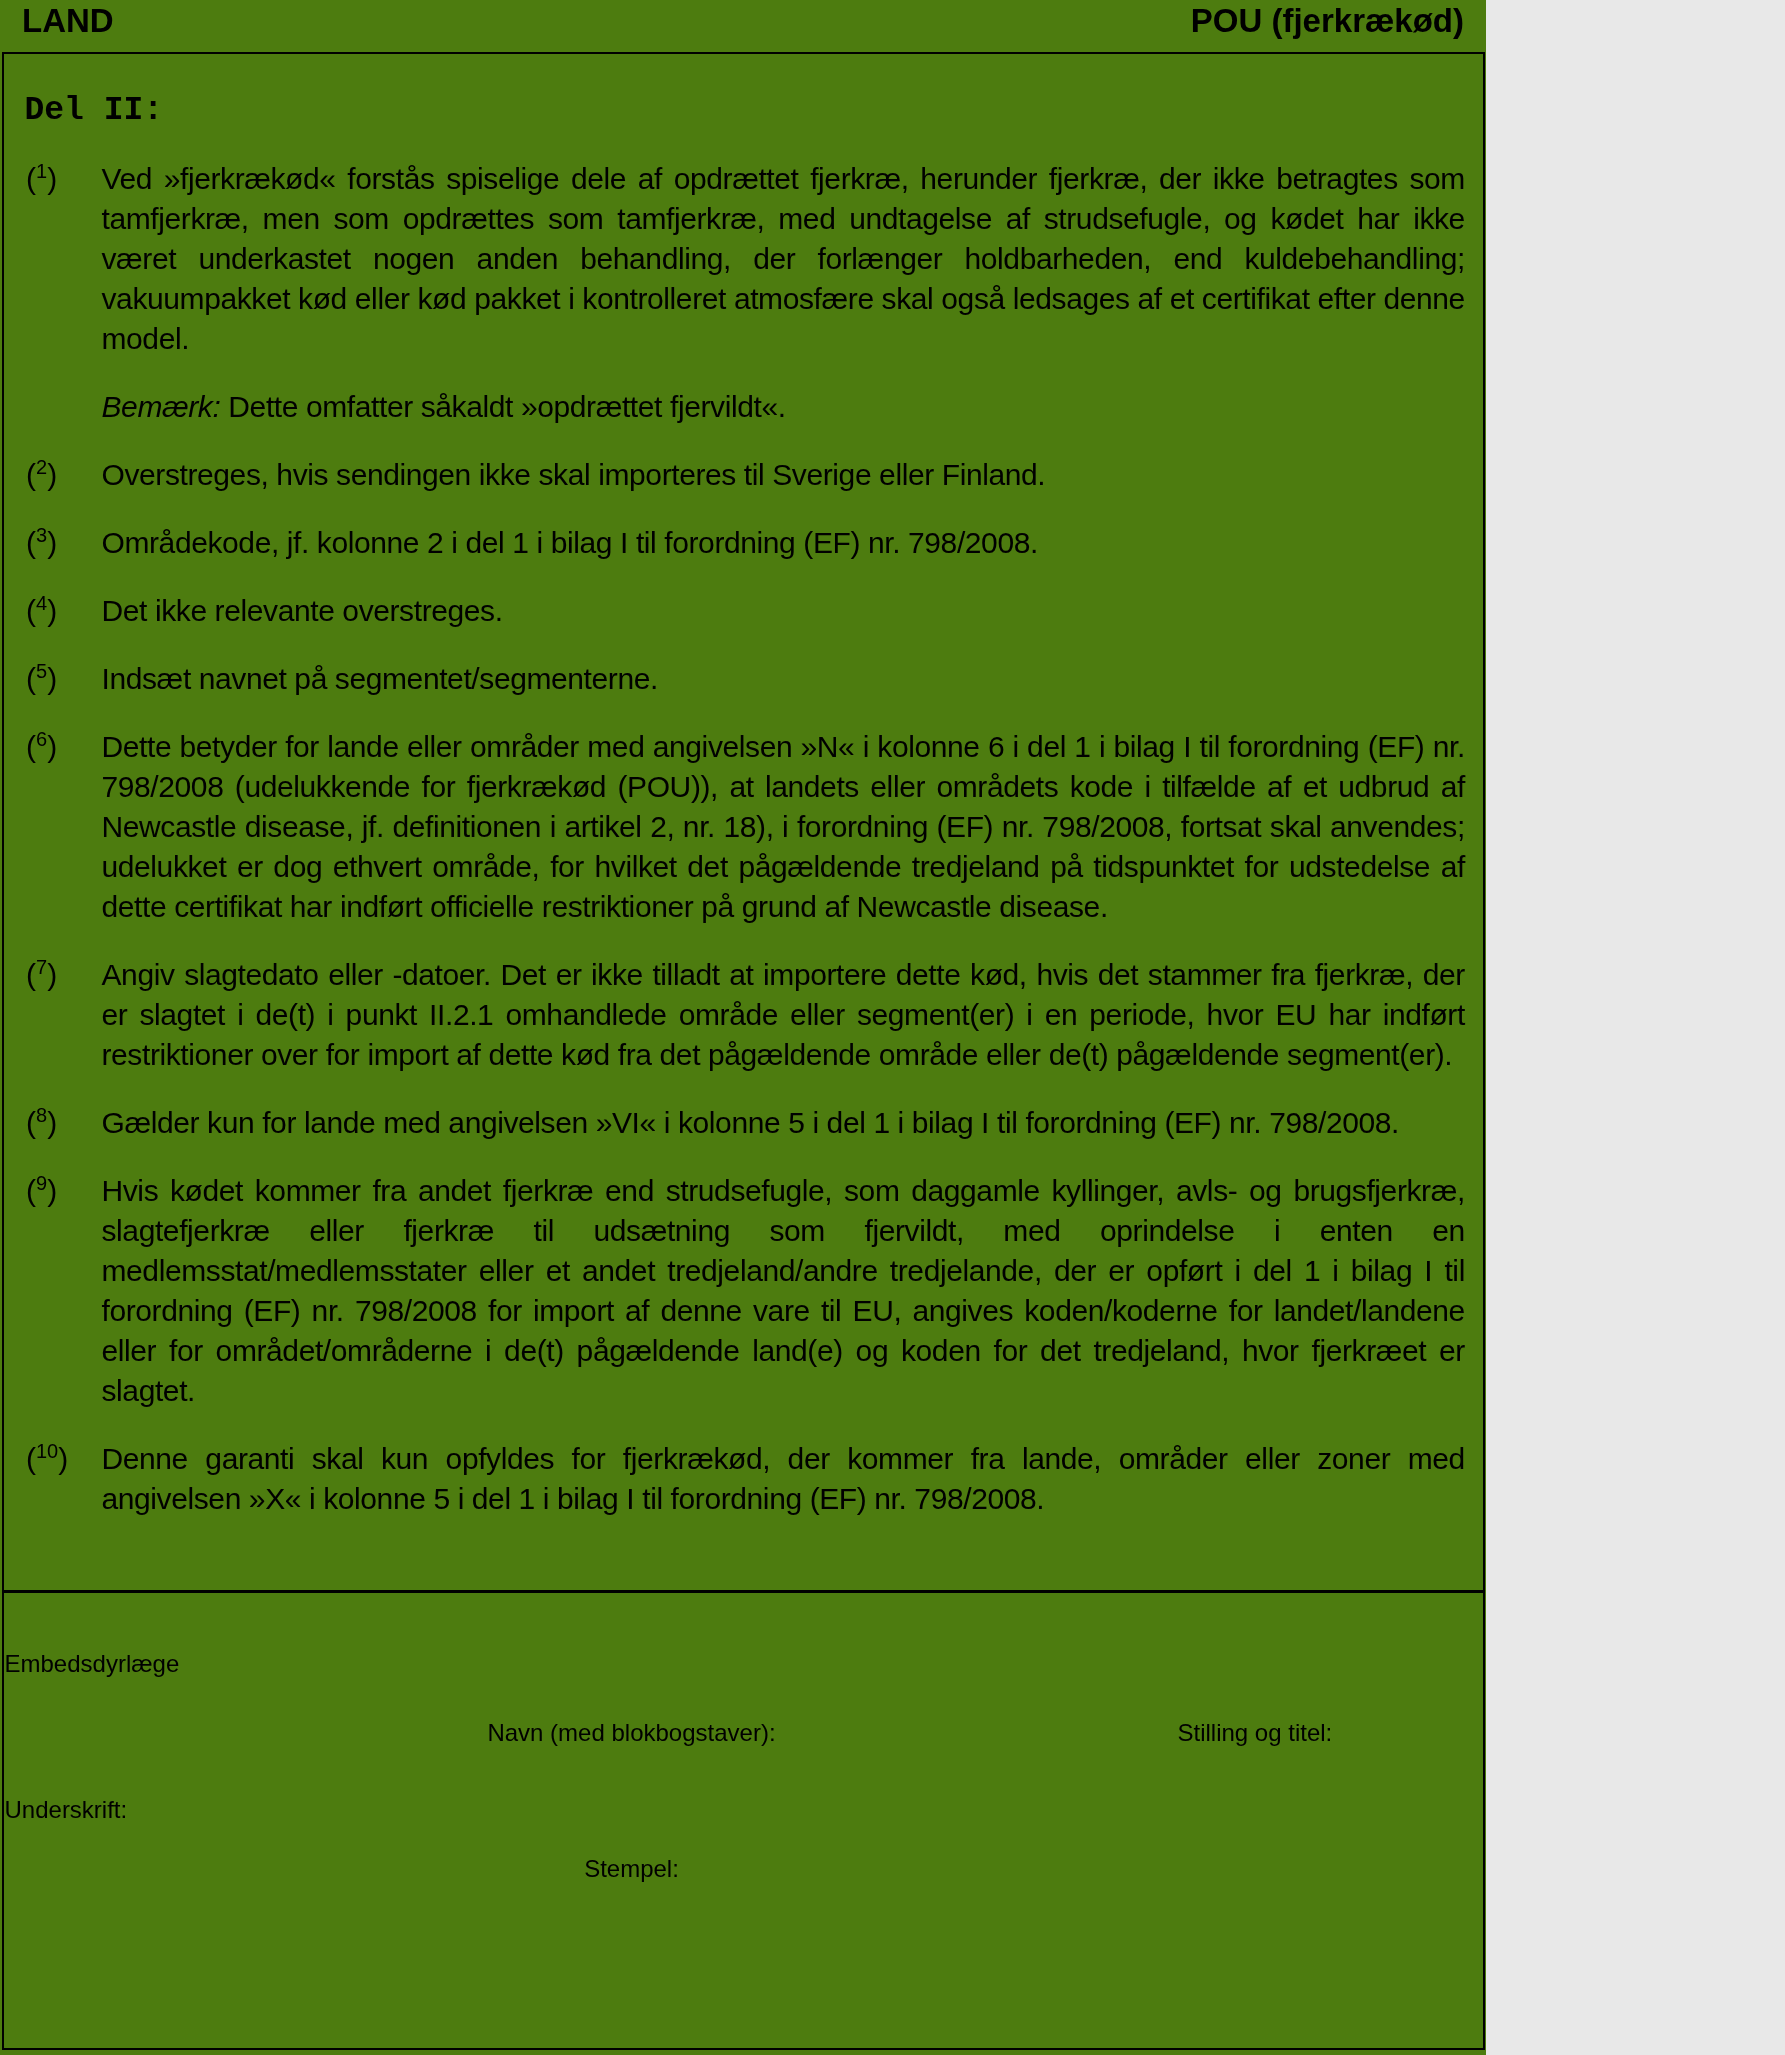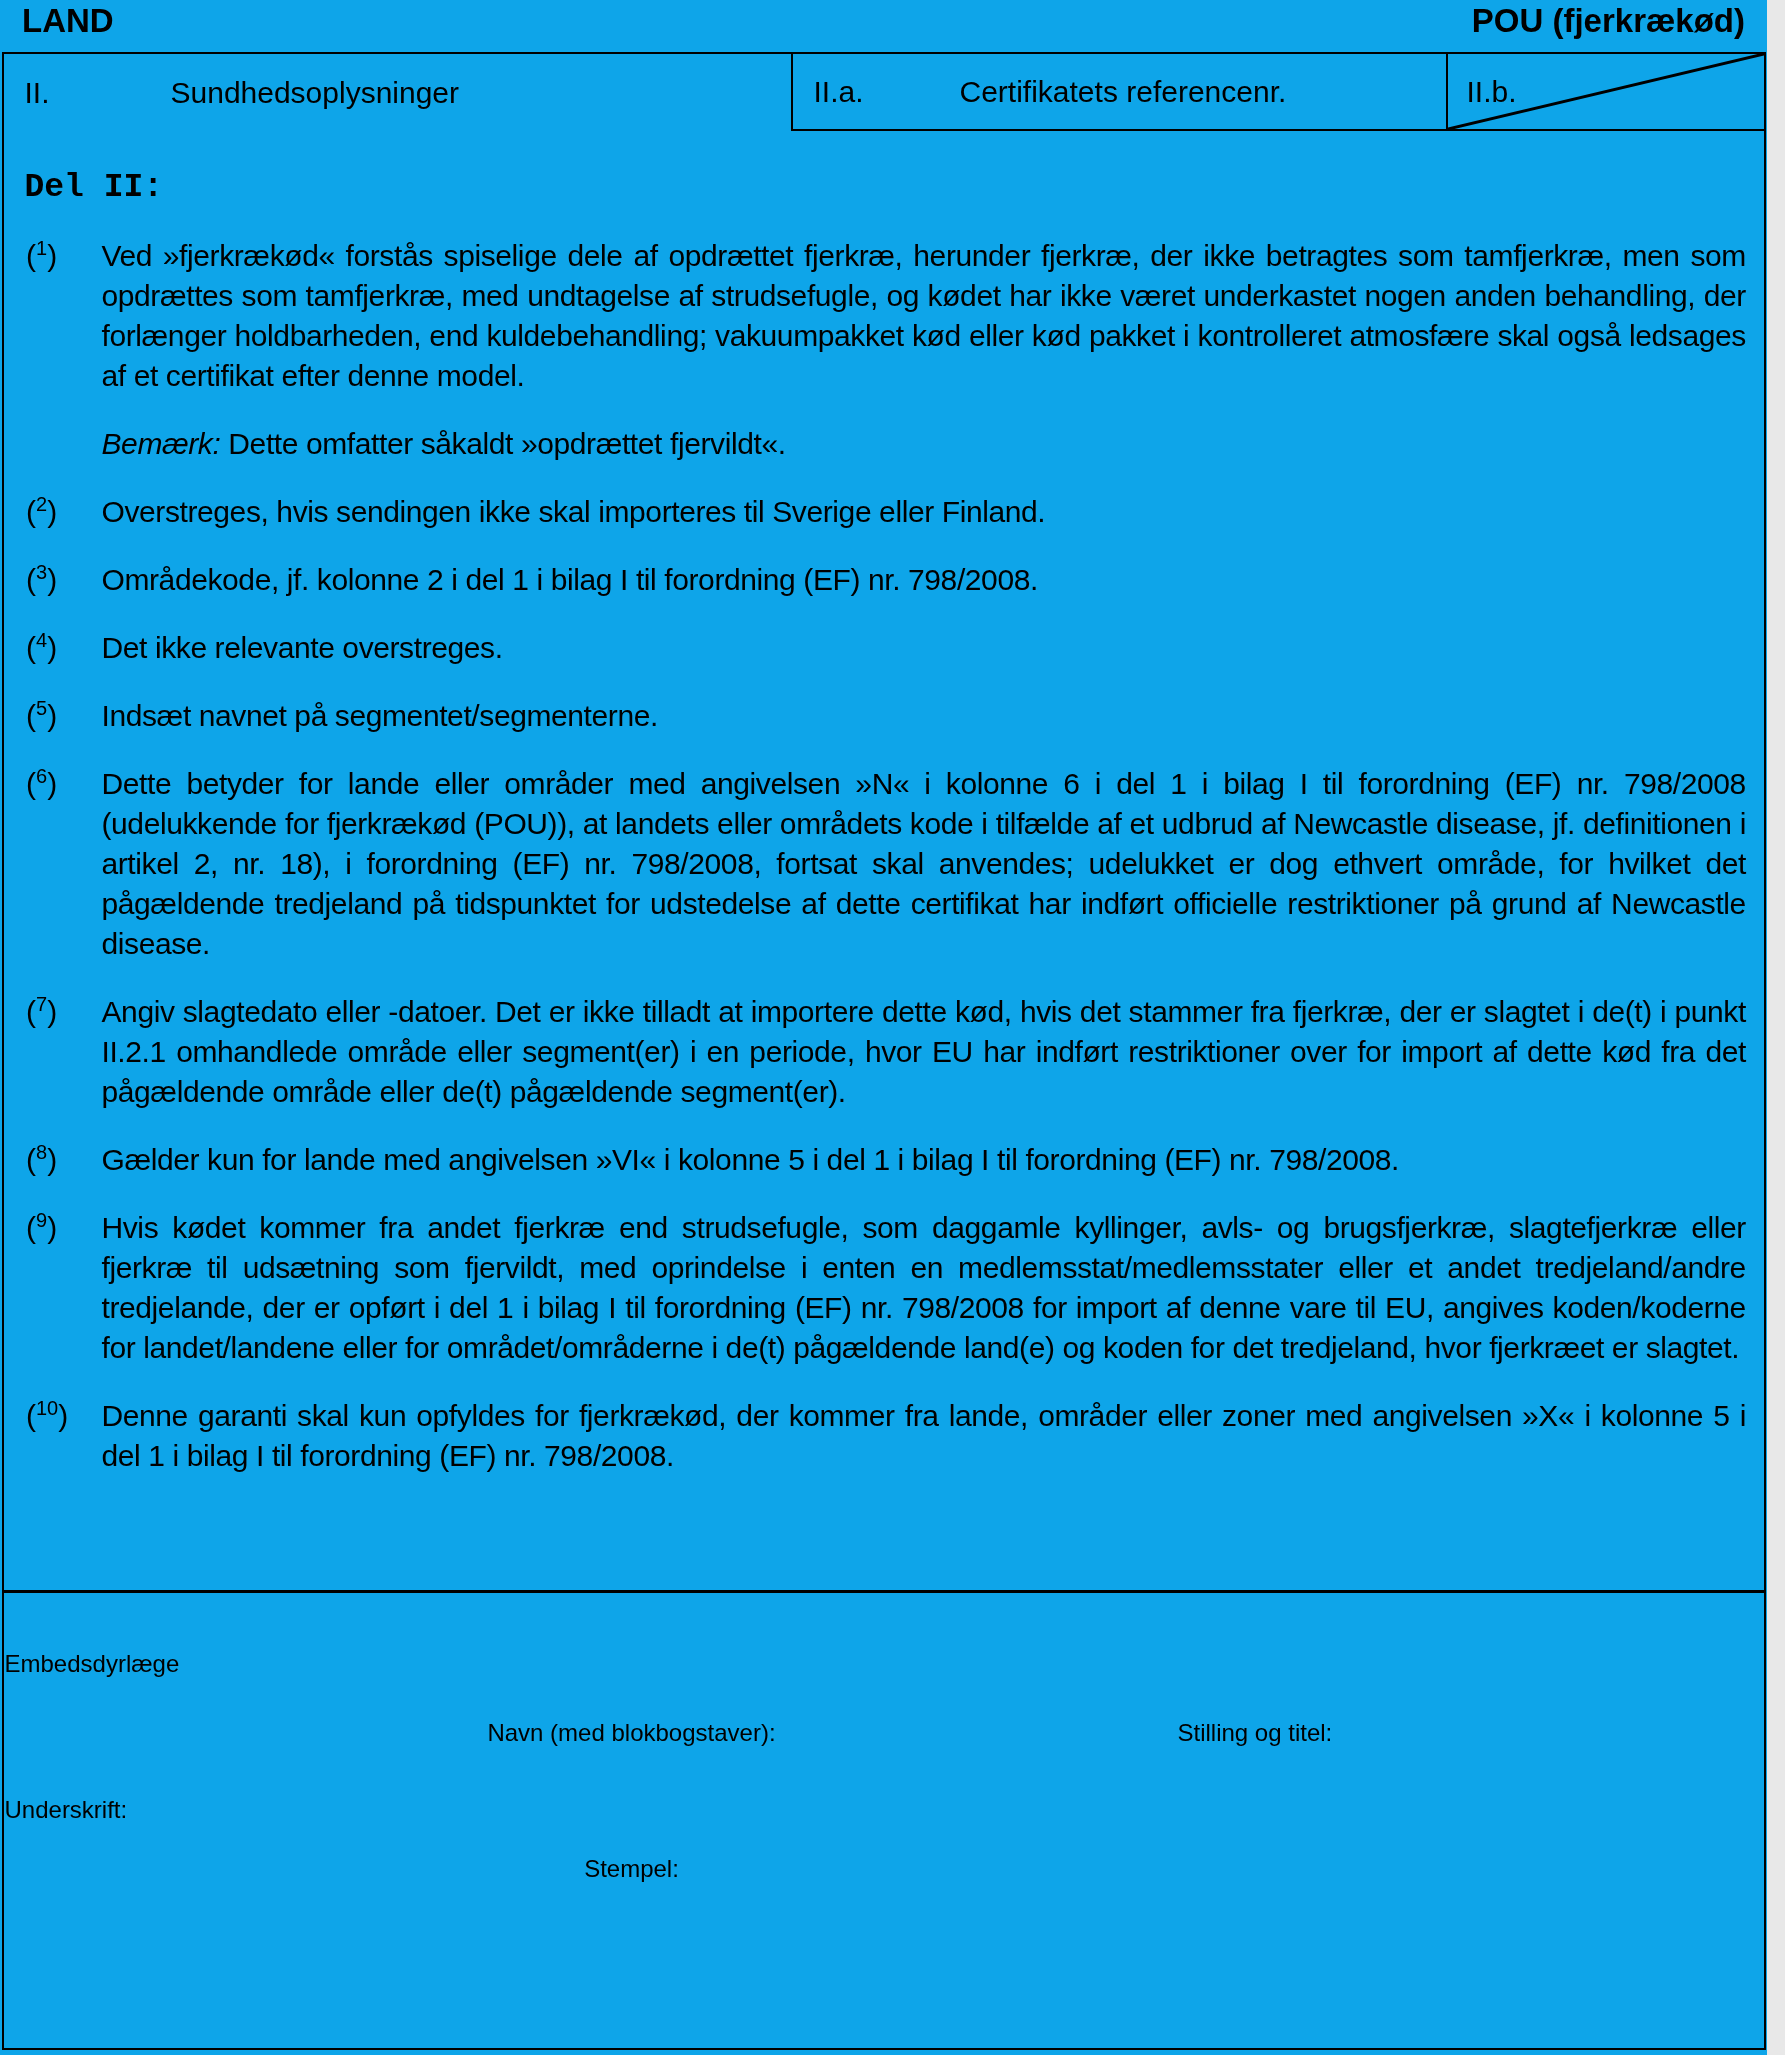--- a/index.html
+++ b/index.html
@@ -1,17 +1,17 @@
 <!DOCTYPE html>
 <html style="font-size:11.7px"><head>
 <meta charset="utf-8">
 <style>
   html,body { margin:0; padding:0; background:#e8e8e8; }
   .page {
-    position:relative; width:1767px; height:2056px; background:#0ea5e9;
+    position:relative; width:1486px; height:2056px; background:#4d7c0f;
     font-family:"Liberation Sans", sans-serif; color:#000; overflow:hidden;
   }
   .page-head {
     position:absolute; top:1.5px; left:22px; right:22px;
     display:flex; justify-content:space-between;
     font-weight:700; font-size:33px; line-height:37px;
   }
   .doc {
     position:absolute; top:52px; left:1.5px; right:1.5px; height:1998px;
     border:2.9px solid #000; box-sizing:border-box;
@@ -53,36 +53,20 @@
 
 <div class="page">
 
   <div class="page-head">
     <span>LAND</span>
     <span>POU (fjerkrækød)</span>
   </div>
 
   <div class="doc">
 
-    <div class="hrow">
-      <div class="hc hc1">
-        <span class="hnum">II.</span>
-        <span>Sundhedsoplysninger</span>
-      </div>
-      <div class="hc hc2">
-        <span class="hnum">II.a.</span>
-        <span>Certifikatets referencenr.</span>
-      </div>
-      <div class="hc hc3">
-        <span class="hnum">II.b.</span>
-        <svg class="diag" viewBox="0 0 100 100" preserveAspectRatio="none">
-          <line x1="0" y1="100" x2="100" y2="0" stroke="#000" stroke-width="3" vector-effect="non-scaling-stroke"></line>
-        </svg>
-      </div>
-    </div>
 
     <div class="notes">
       <div class="del">Del II:</div>
 
       <div class="note">
         <span class="fmark"><span>(</span><sup>1</sup><span>)</span></span>
         <span>Ved »fjerkrækød« forstås spiselige dele af opdrættet fjerkræ, herunder fjerkræ, der ikke betragtes som tamfjerkræ, men som opdrættes som tamfjerkræ, med undtagelse af strudsefugle, og kødet har ikke været underkastet nogen anden behandling, der forlænger holdbarheden, end kuldebehandling; vakuumpakket kød eller kød pakket i kontrolleret atmosfære skal også ledsages af et certifikat efter denne model.</span>
       </div>
 
       <div class="note remark">

